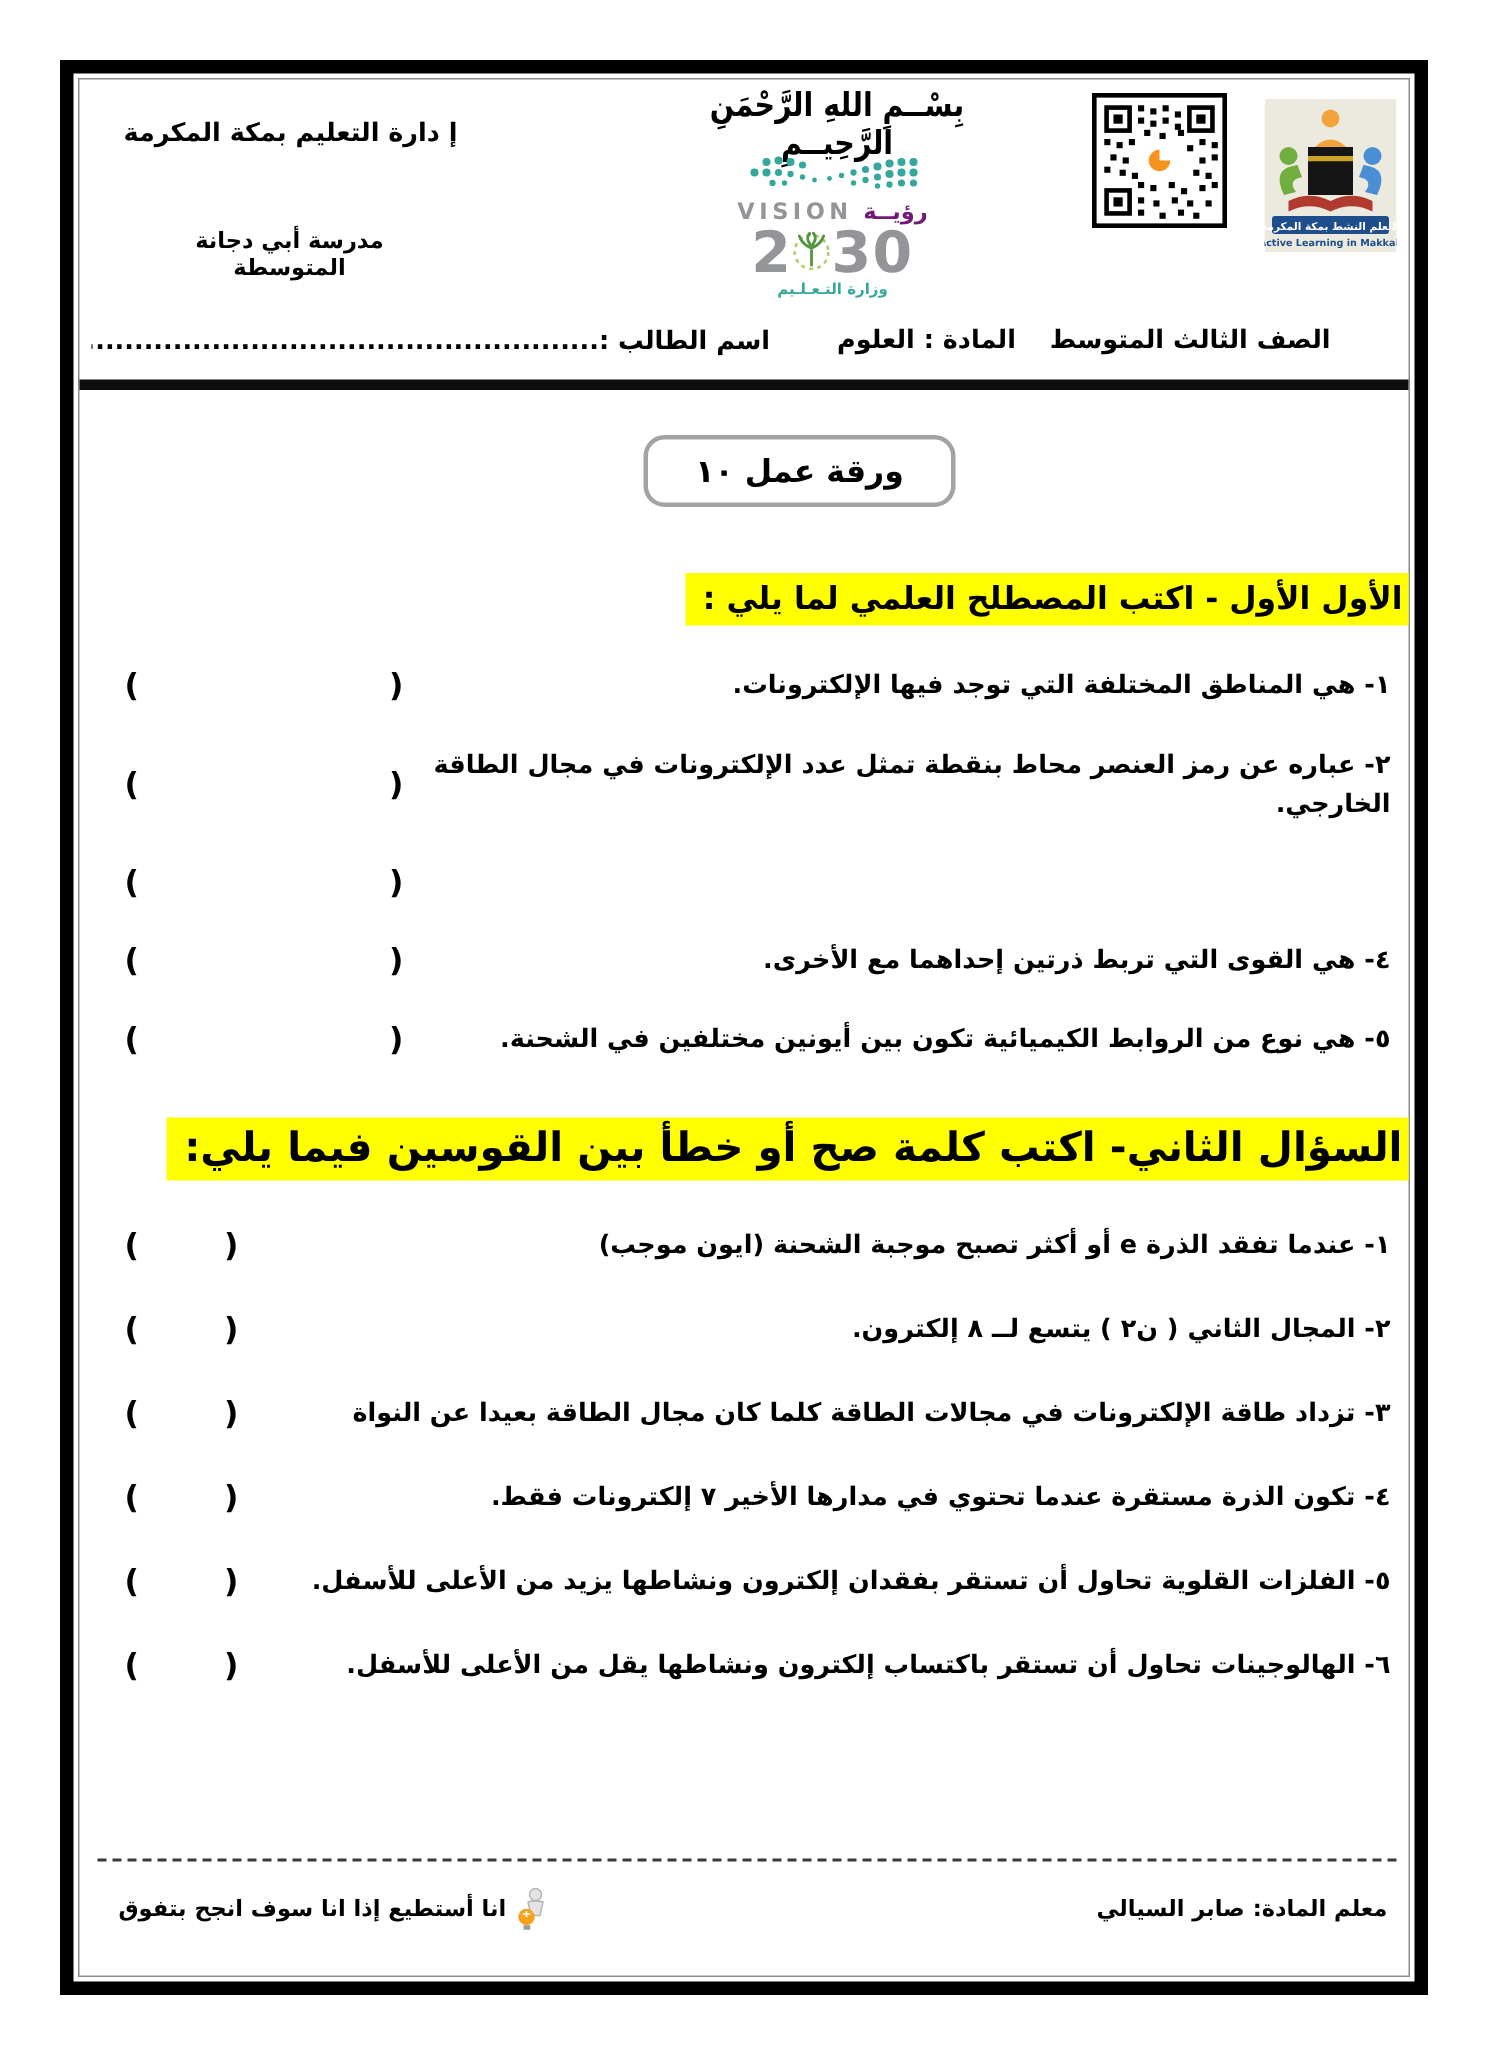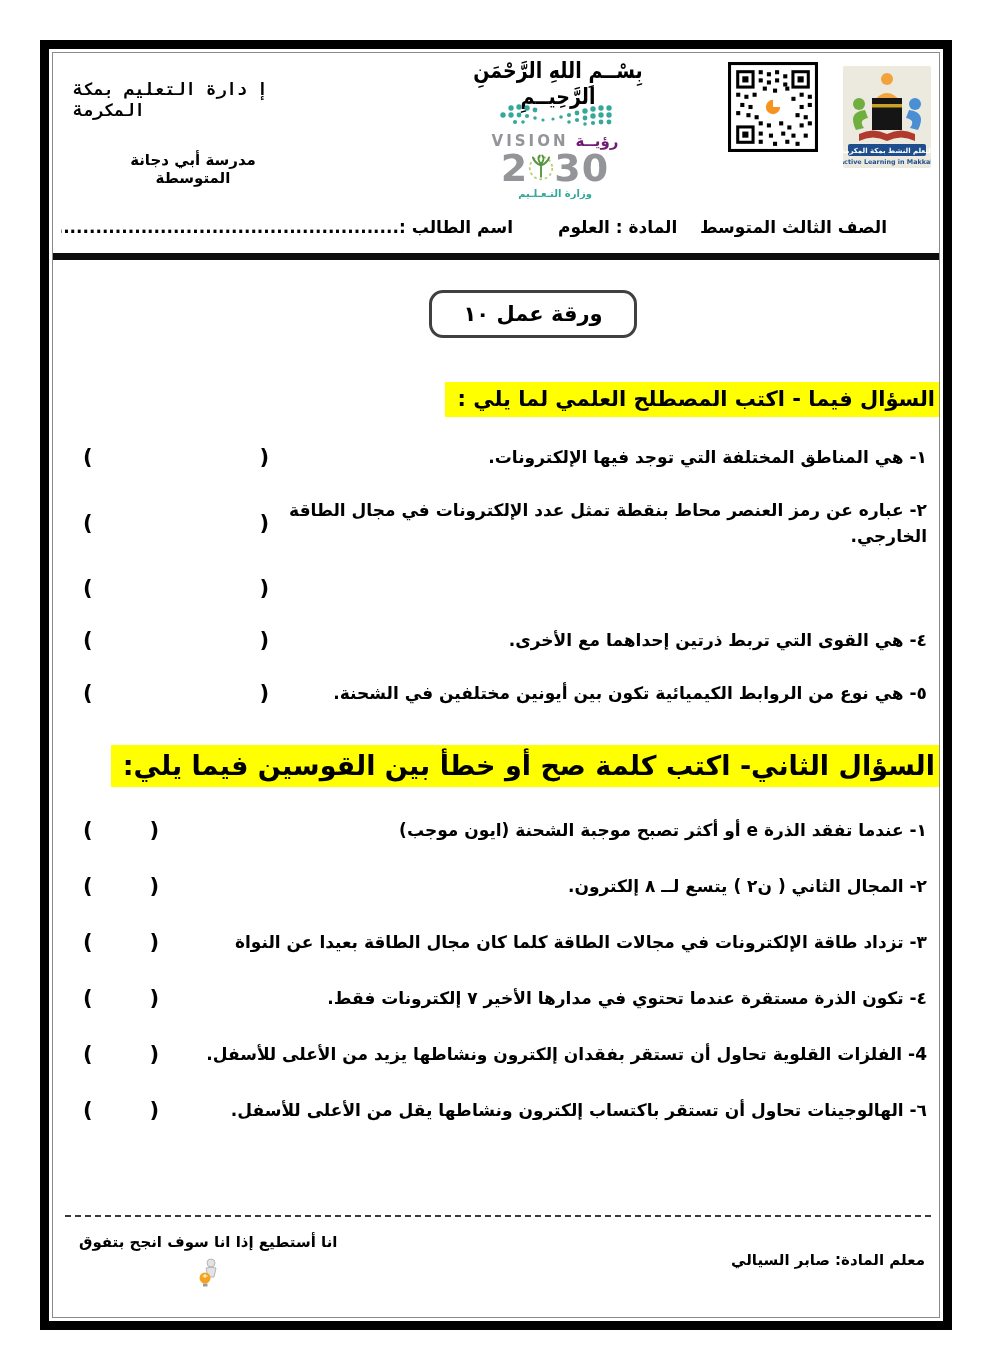--- a/index.html
+++ b/index.html
@@ -6,61 +6,61 @@
   html,body { background:#ffffff; }
   body { font-family:"DejaVu Sans", sans-serif; font-weight:bold; color:#000; }
   .page { position:relative; width:992px; height:1370px; background:#fff; overflow:hidden; }
 
   
   .frame { position:absolute; inset:40px; border:9px solid #000; }
   .frame-content { position:absolute; inset:3px; border:1px solid #8a8a8a; background:#fff; }
 
   
   .hdr { position:absolute; top:0; left:0; right:0; height:207px; border-bottom:7px solid #0d0d0d; }
-  .admin-text { position:absolute; left:20px; top:26px; width:232px; text-align:left; font-size:17px; direction:rtl;font-family:Liberation Mono, monospace; }
+  .admin-text { position:absolute; left:20px; top:26px; width:232px; text-align:right; font-size:17px; direction:rtl; }
   .school-text { position:absolute; left:42px; top:98px; width:196px; text-align:center; font-size:15px; direction:rtl; }
   .bismillah { position:absolute; left:388px; top:8px; width:234px; text-align:center; font-size:19px; direction:rtl; transform:scaleY(1.15); letter-spacing:1px; }
 
   .vision { position:absolute; left:402px; top:50px; width:200px; text-align:center; }
   .v-line1 { display:flex; justify-content:center; align-items:baseline; gap:7px; margin-top:1px; }
   .v-vision { color:#939598; font-size:15px; letter-spacing:3px; }
   .v-royah { color:#701a75; font-size:15px; }
   .v-year { display:flex; justify-content:center; align-items:center; color:#939598; font-size:38px; line-height:36px; letter-spacing:1px; }
   .v-ministry { color:#35a79b; font-size:10px; margin-top:2px; direction:rtl; }
 
   .qr { position:absolute; left:675px; top:9px; }
   .school-logo { position:absolute; left:790px; top:13px; }
 
   .hdr-row { position:absolute; left:0; right:0; bottom:8px; height:28px; font-size:17px; }
   .hdr-grade { position:absolute; right:52px; direction:rtl; }
   .hdr-subject { position:absolute; left:505px; direction:rtl; }
   .hdr-student { position:absolute; left:8px; width:452px; direction:rtl; overflow:hidden; white-space:nowrap; }
 
   
   .main { position:absolute; top:207px; left:0; right:0; }
-  .title-box { margin:30px 0 0 376px; width:208px; height:48px; border:3px solid #404040; border-radius:14px;
+  .title-box { margin:30px 0 0 376px; width:208px; height:48px; border:3px solid #a3a3a3; border-radius:14px;
                display:flex; align-items:center; justify-content:center; font-size:21px; direction:rtl; }
   .sec-heading { direction:rtl; text-align:right; }
   .sec-heading .hl { display:inline-block; background:#ffff00; padding:5px 4px 6px 12px; }
   .sec1-heading { margin-top:44px; font-size:21px; }
   .sec2-heading { margin-top:39px; font-size:27px; }
 
   .q-row { display:flex; align-items:center; margin:27px 10px 0 30px; }
   .q-row.s2 { margin-top:30px; }
   .answer-space { display:flex; justify-content:space-between; align-items:center; direction:ltr;
                   font-size:21px; flex:0 1 auto; }
   .answer-space.w1 { width:186px; min-width:90px; }
   .answer-space.w2 { width:76px; min-width:60px; }
   .q-text { flex:1; direction:rtl; text-align:right; font-size:17px; line-height:26px; padding-right:2px; }
 
   
   .footer { position:absolute; left:12px; right:8px; bottom:30px; }
   .footer-line { border-top:2px dashed #3a3a3a; }
   .footer-row { display:flex; justify-content:space-between; align-items:center; margin-top:16px; font-size:15px; }
-  .motto { display:flex; align-items:center; gap:6px; margin-left:14px; direction:ltr;flex-direction:column; }
+  .motto { display:flex; align-items:center; gap:6px; margin-left:14px; direction:ltr; }
   .motto-text { direction:rtl; }
   .teacher { direction:rtl; margin-right:6px; }
 </style>
 </head>
 <body>
 
 <div class="page">
   <div class="frame">
     <div class="frame-content">
 
@@ -207,21 +207,21 @@
           <div class="hdr-subject">المادة : العلوم</div>
           <div class="hdr-student">اسم الطالب :.....................................................</div>
         </div>
       </header>
 
       <main class="main">
 
         <div class="title-box">ورقة عمل ١٠</div>
 
         <div class="sec-heading sec1-heading">
-          <span class="hl">السؤال فيما - اكتب المصطلح العلمي لما يلي :</span>
+          <span class="hl">الأول الأول - اكتب المصطلح العلمي لما يلي :</span>
         </div>
 
         <div class="q-row">
           <div class="answer-space w1">
             <span>(</span>
             <span>)</span>
           </div>
           <div class="q-text">١- هي المناطق المختلفة التي توجد فيها الإلكترونات.</div>
         </div>
         <div class="q-row">
@@ -282,21 +282,21 @@
             <span>(</span>
             <span>)</span>
           </div>
           <div class="q-text">٤- تكون الذرة مستقرة عندما تحتوي في مدارها الأخير ٧ إلكترونات فقط.</div>
         </div>
         <div class="q-row s2">
           <div class="answer-space w2">
             <span>(</span>
             <span>)</span>
           </div>
-          <div class="q-text">4- الفلزات القلوية تحاول أن تستقر بفقدان إلكترون ونشاطها يزيد من الأعلى للأسفل.</div>
+          <div class="q-text">٥- الفلزات القلوية تحاول أن تستقر بفقدان إلكترون ونشاطها يزيد من الأعلى للأسفل.</div>
         </div>
         <div class="q-row s2">
           <div class="answer-space w2">
             <span>(</span>
             <span>)</span>
           </div>
           <div class="q-text">٦- الهالوجينات تحاول أن تستقر باكتساب إلكترون ونشاطها يقل من الأعلى للأسفل.</div>
         </div>
       </main>
 

